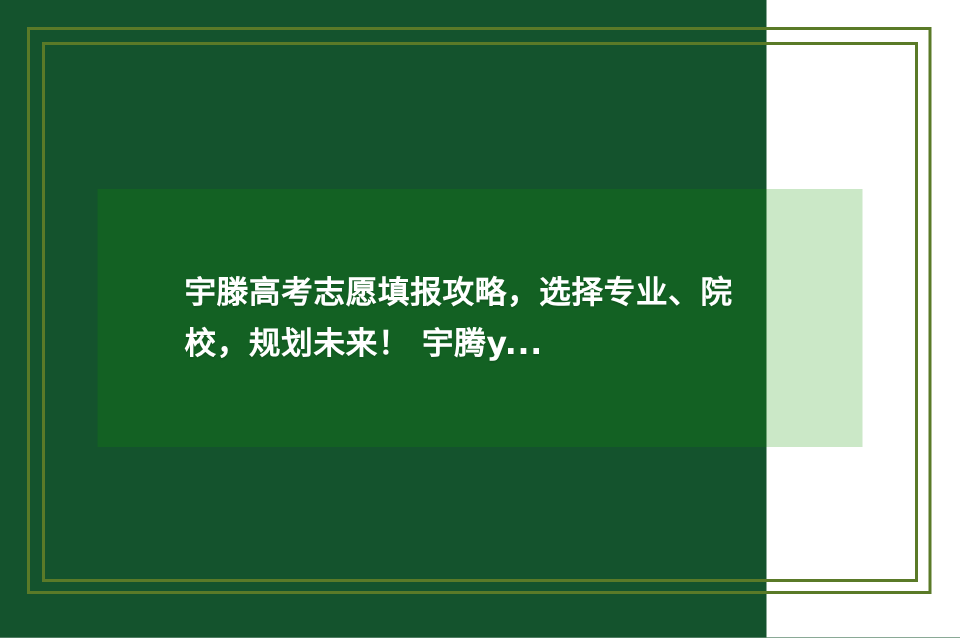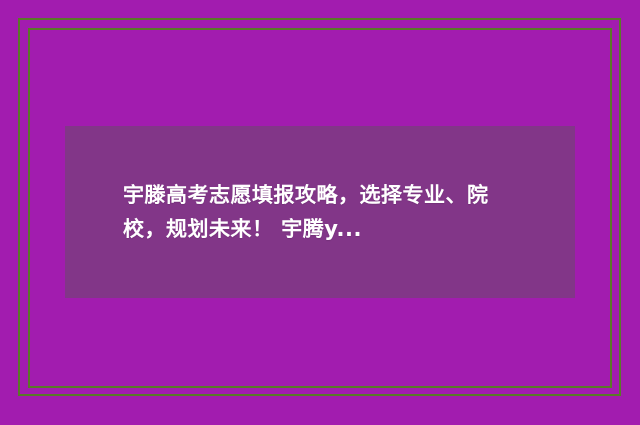--- a/index.html
+++ b/index.html
@@ -10,23 +10,23 @@
 
   body {
     width: 640px;
     height: 425px;
     overflow: hidden;
     font-family: "DejaVu Sans", "Liberation Sans", sans-serif;
   }
 
   #canvas {
     position: relative;
-    width: 640px;
+    width: 511px;
     height: 425px;
-    background: #a21caf;
+    background: #14532d;
     box-sizing: border-box;
   }
 
   
   .frame {
     position: absolute;
     box-sizing: border-box;
     pointer-events: none;
   }
 

